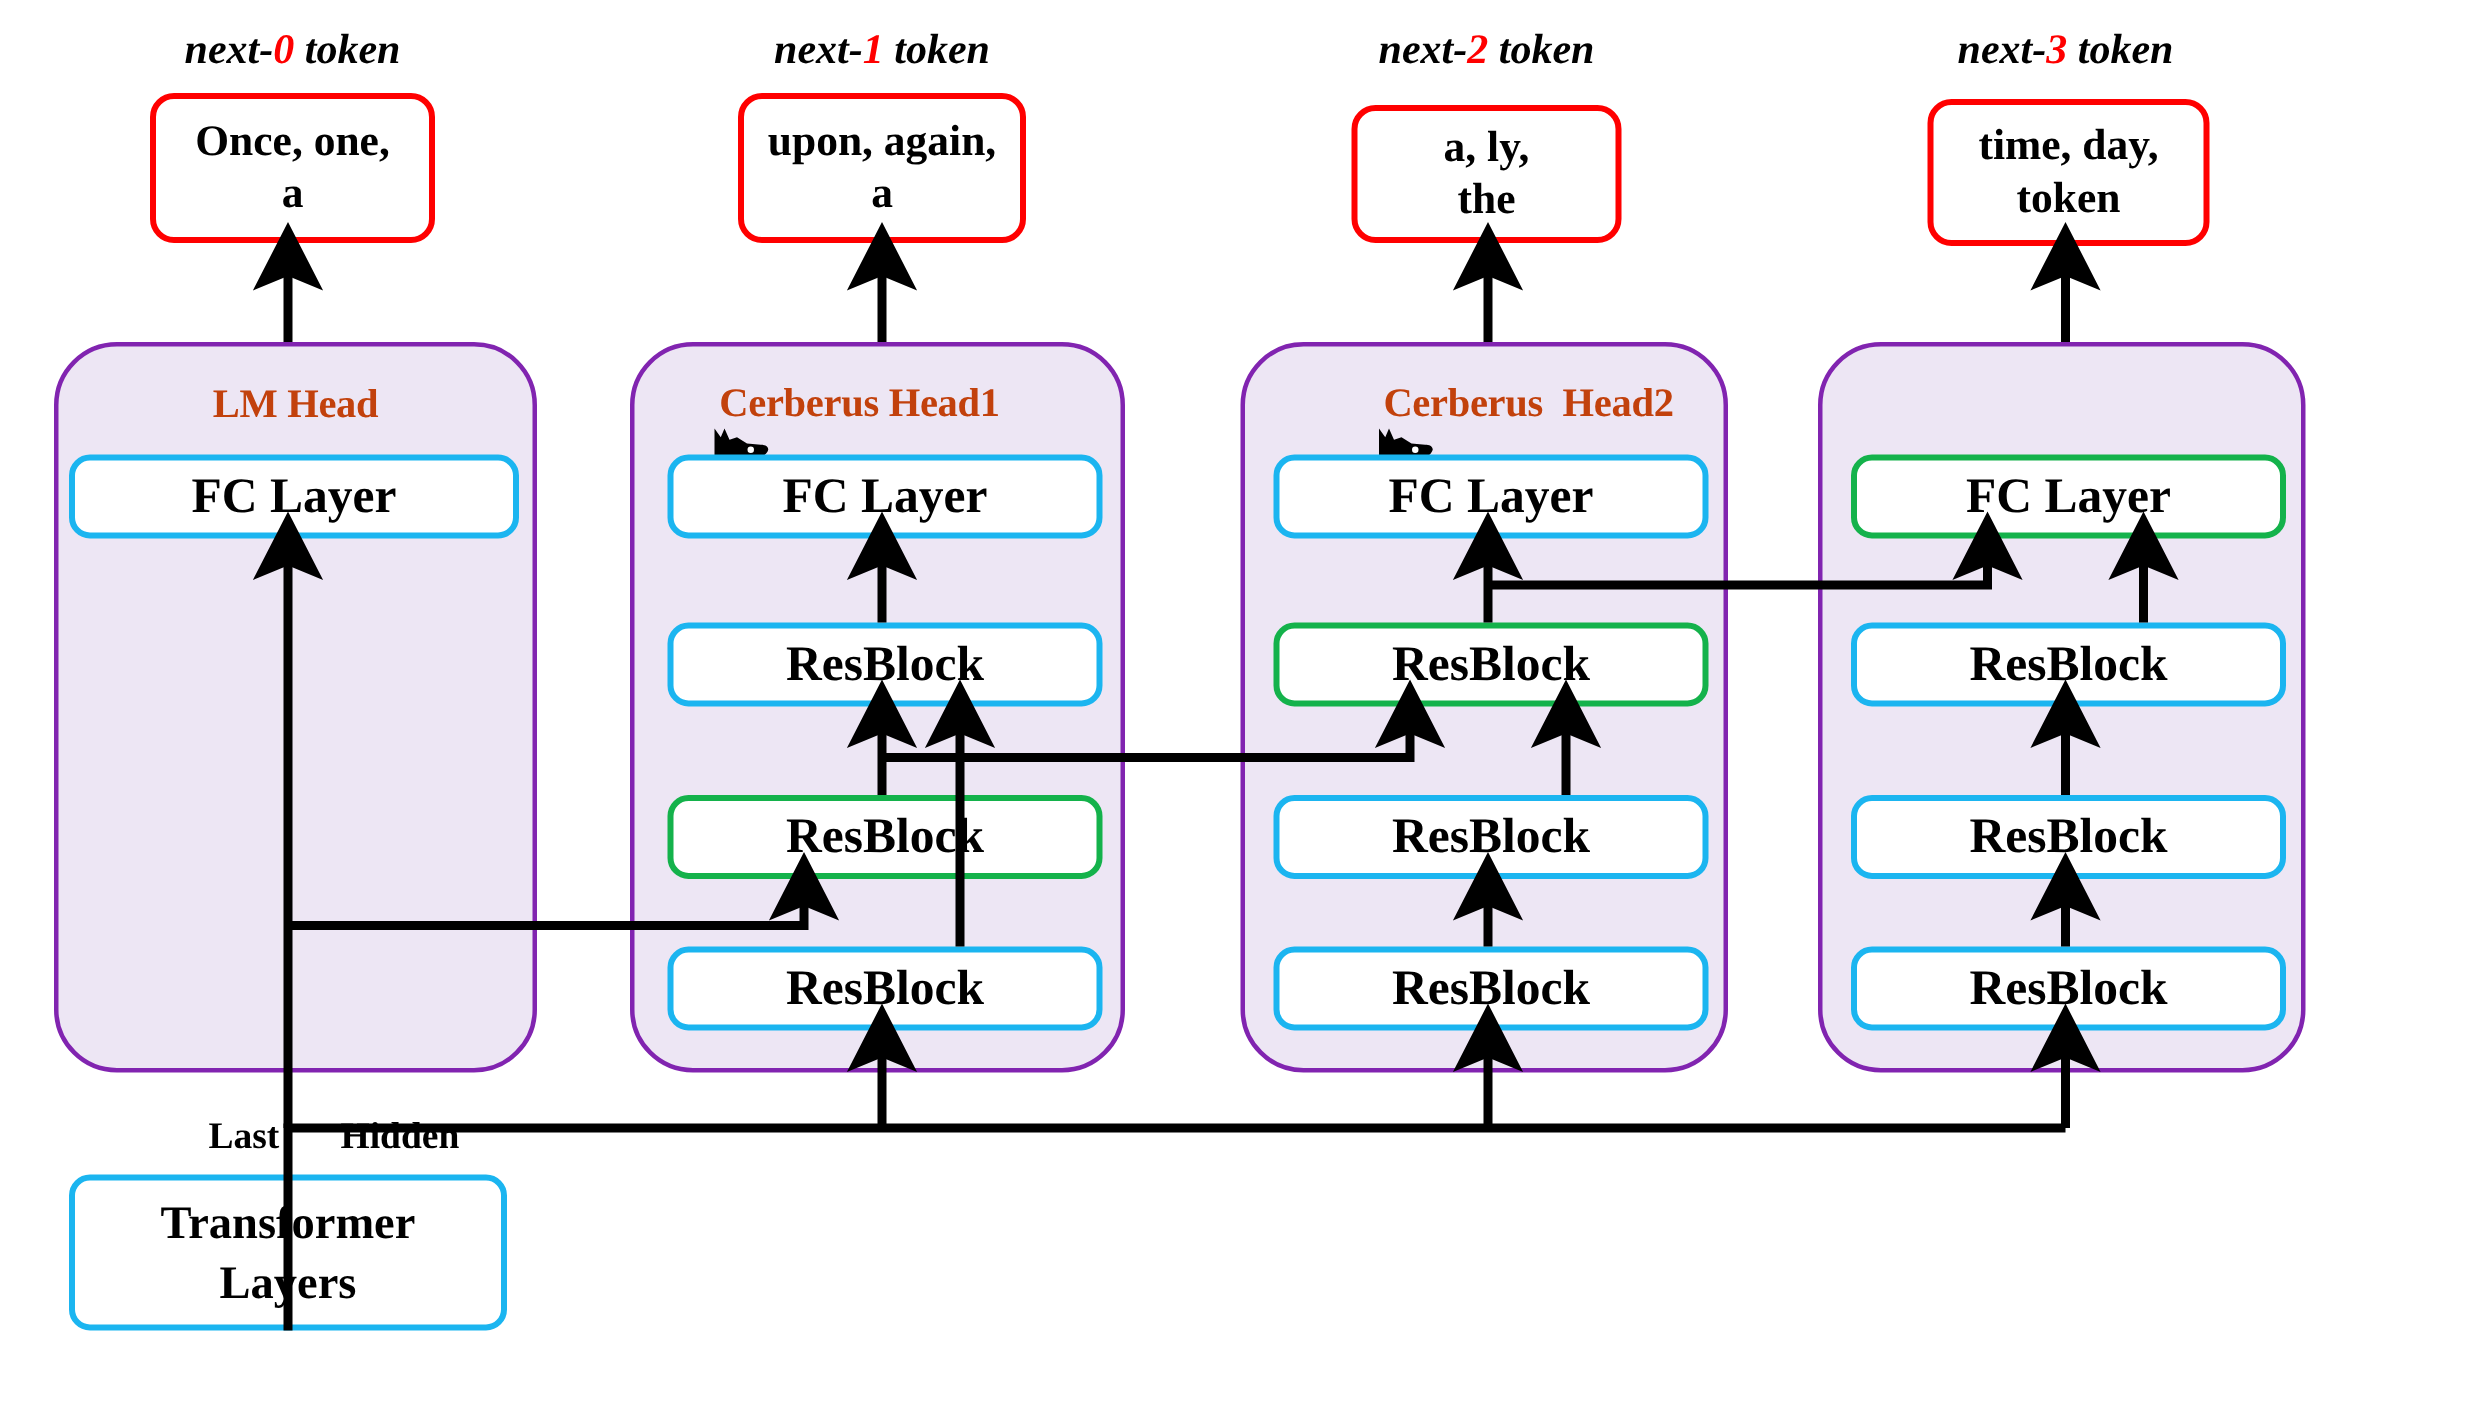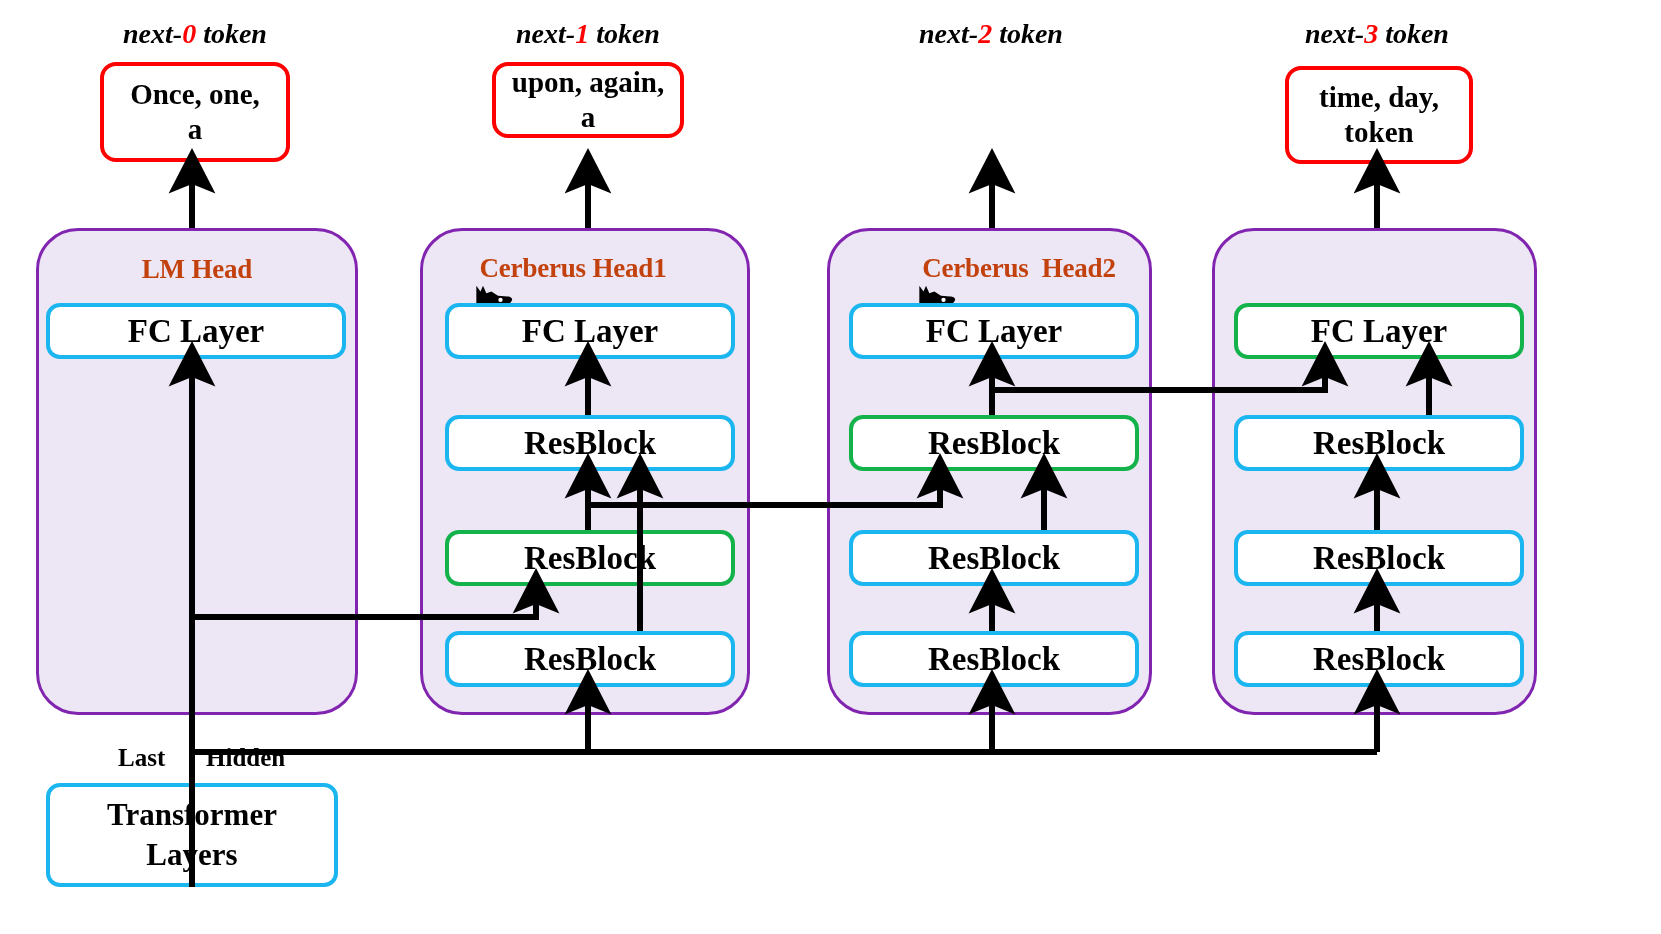--- a/index.html
+++ b/index.html
@@ -39,21 +39,21 @@
   .box-res{font-size:33px;}
   .box-tf{font-size:31px;flex-direction:column;line-height:1.3;}
 
   
   .cap{
     font-style:italic;font-weight:bold;font-size:28px;color:#000;
     white-space:nowrap;text-align:center;
   }
   .cap .num{color:#FF0000;}
 
-  .lbl{font-weight:bold;font-size:25px;color:#000;white-space:nowrap;}
+  .lbl{font-weight:bold;font-size:25px;color:#000;white-space:nowrap;margin-left:21px;}
 
   svg.wires{position:absolute;left:0;top:0;width:1661px;height:934px;pointer-events:none;}
 </style>
 </head>
 <body>
 
 <div id="stage">
 
   <div class="abs cap" style="left:50px;top:18px;width:290px;">
     <span>next-</span><span class="num">0</span><span> token</span>
@@ -65,23 +65,27 @@
     <span>next-</span><span class="num">2</span><span> token</span>
   </div>
   <div class="abs cap" style="left:1232px;top:18px;width:290px;">
     <span>next-</span><span class="num">3</span><span> token</span>
   </div>
 
   <div class="abs box redtok" style="left:100px;top:62px;width:190px;height:100px;">
     <span>Once, one,</span>
     <span>a</span>
   </div>
-  <div class="abs box redtok" style="left:492px;top:62px;width:192px;height:76px;">
+  <div class="abs box redtok" style="left:492px;top:62px;width:192px;height:100px;">
     <span>upon, again,</span>
     <span>a</span>
+  </div>
+  <div class="abs box redtok" style="left:901px;top:70px;width:180px;height:92px;">
+    <span>a, ly,</span>
+    <span>the</span>
   </div>
   <div class="abs box redtok" style="left:1285px;top:66px;width:188px;height:98px;">
     <span>time, day,</span>
     <span>token</span>
   </div>
 
   <div class="abs panel" style="left:36px;top:228px;width:322px;height:487px;"></div>
   <div class="abs panel" style="left:420px;top:228px;width:330px;height:487px;"></div>
   <div class="abs panel" style="left:827px;top:228px;width:325px;height:487px;"></div>
   <div class="abs panel" style="left:1212px;top:228px;width:325px;height:487px;"></div>

